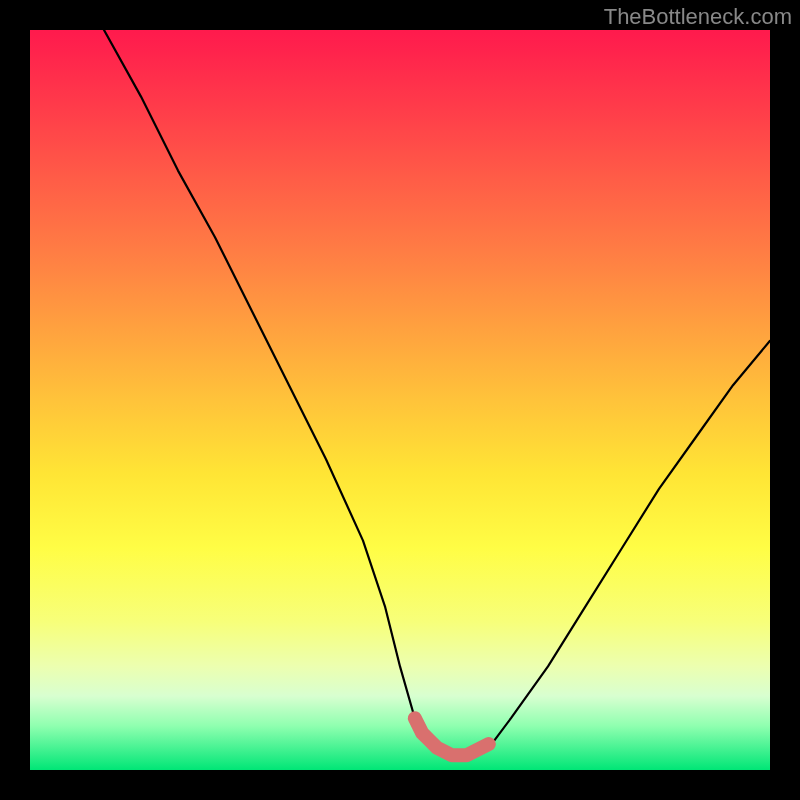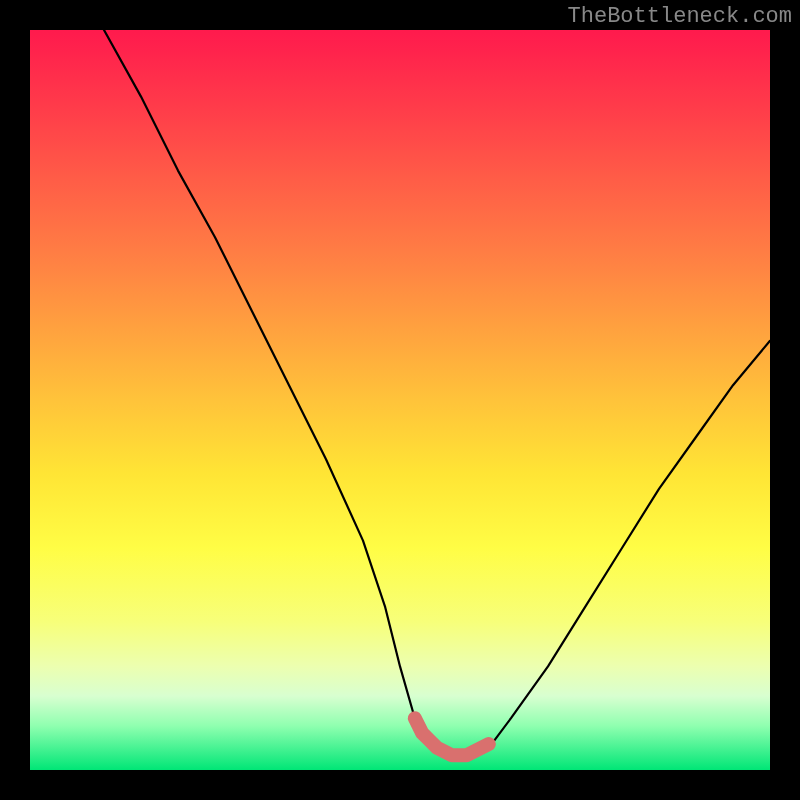--- a/index.html
+++ b/index.html
@@ -9,21 +9,21 @@
     height: 800px;
     background: #000;
     position: relative;
     overflow: hidden;
   }
   .watermark {
     position: absolute;
     top: 4px;
     right: 8px;
     color: #888;
-    font-family: Liberation Mono, monospace;
+    font-family: Liberation Sans, sans-serif;
     font-size: 22px;
     z-index: 10;
     margin-left: 34px;
   }
   .plot-area {
     position: absolute;
     left: 30px;
     top: 30px;
     width: 740px;
     height: 740px;

